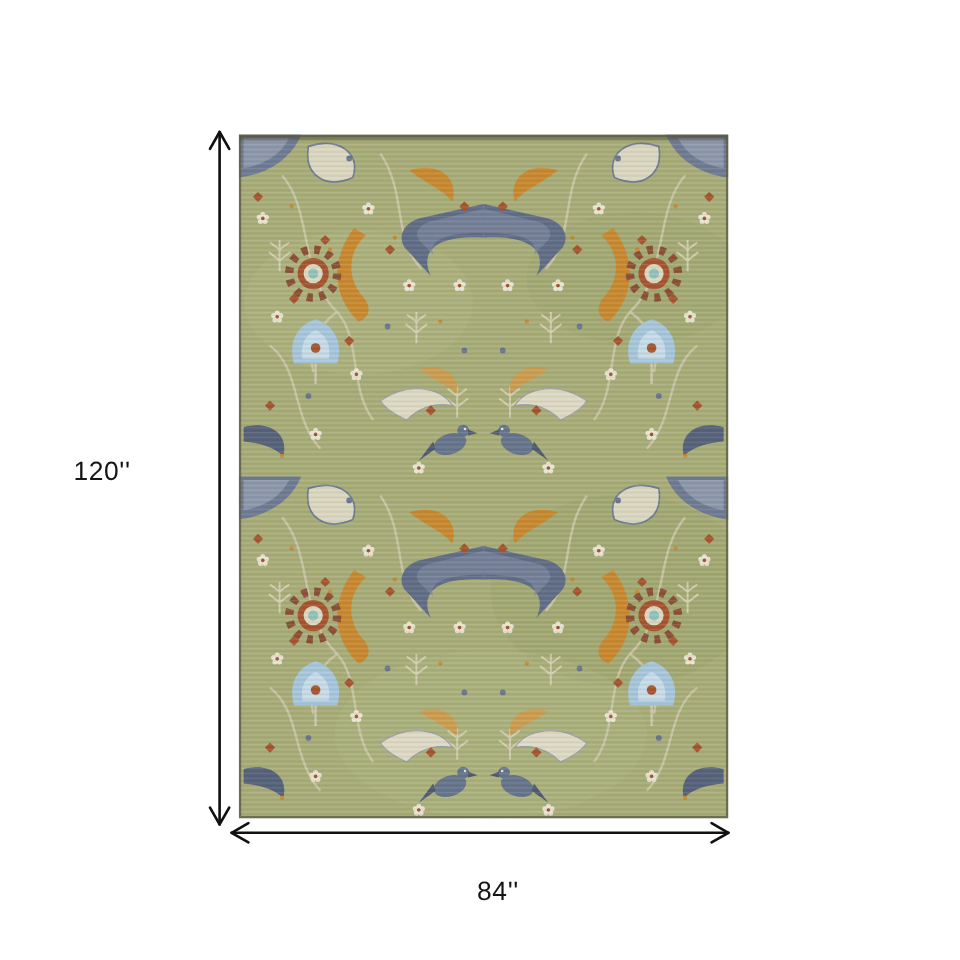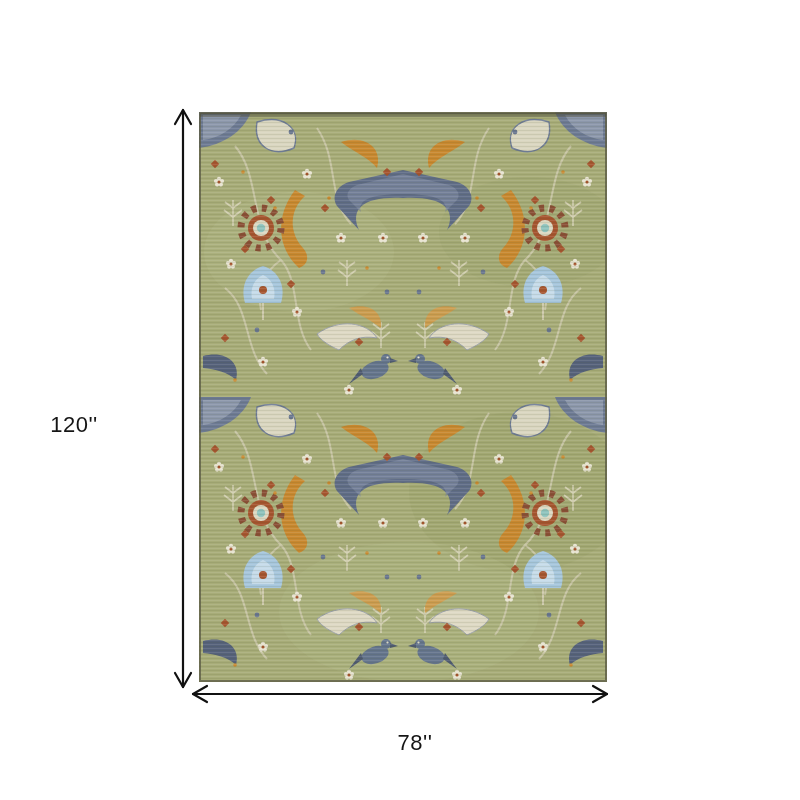--- a/index.html
+++ b/index.html
@@ -38,24 +38,23 @@
   }
   .dim-label {
     position: absolute;
     color: #151515;
     font-size: 22px;
     letter-spacing: 0.5px;
     text-align: center;
     white-space: nowrap;
   }
   .dim-label.height {
-    left: 34px;
+    left: 45px;
     top: 380px;
     width: 80px;
-    margin-top: 32px;
   }
   .dim-label.width {
     left: 375px;
     top: 730px;
     width: 80px;
   }
 </style>
 </head>
 <body>
 
@@ -208,15 +207,15 @@
 
   <svg class="arrow-h" viewBox="0 0 428 28" xmlns="http://www.w3.org/2000/svg">
     <g fill="none" stroke="#111111" stroke-width="2.2" stroke-linecap="round" stroke-linejoin="round">
       <path d="M7,14 H421"></path>
       <path d="M21,6 L7,14 L21,22"></path>
       <path d="M407,6 L421,14 L407,22"></path>
     </g>
   </svg>
 
   <div class="dim-label height">120''</div>
-  <div class="dim-label width">78''</div>
+  <div class="dim-label width">84''</div>
 
 </div>
 
 </body></html>

